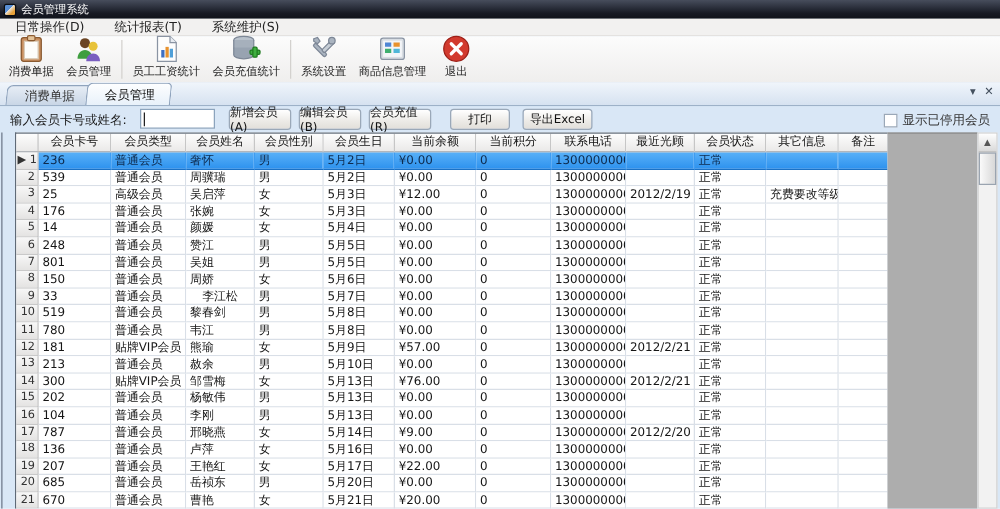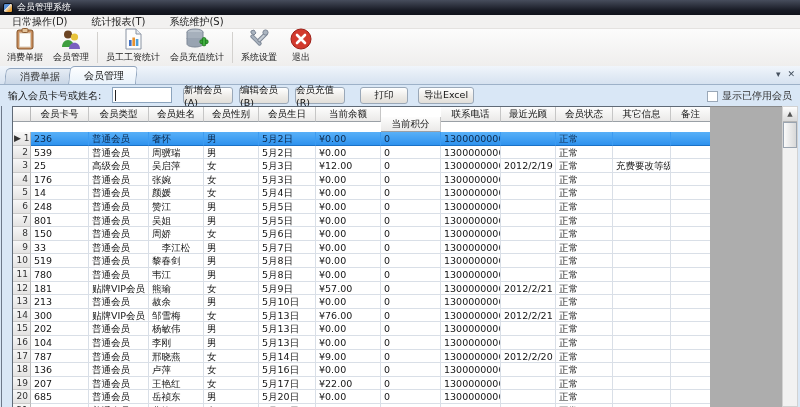--- a/index.html
+++ b/index.html
@@ -212,20 +212,33 @@
       <svg width="24" height="24" viewBox="0 0 24 24">
           <g stroke="#7d8796" stroke-width="1">
             <path d="M4 4l3-1 2 3-2 2-3-2z" fill="#aab4c0"></path>
             <rect x="7.5" y="6.5" width="3" height="13" rx="1.2" transform="rotate(-45 9 13)" fill="#aab4c0"></rect>
             <rect x="14" y="4" width="3.2" height="12" rx="1.4" transform="rotate(45 15.6 10)" fill="#c7ced6"></rect>
             <circle cx="18.5" cy="5.5" r="2.6" fill="#aab4c0"></circle>
           </g>
         </svg>
     </span>
     <span>系统设置</span>
+  </div>
+  <div class="titem">
+    <span class="ticon">
+      <svg width="24" height="24" viewBox="0 0 24 24">
+          <rect x="2.5" y="3.5" width="19" height="17" rx="2" fill="#d8dde3" stroke="#8a94a3"></rect>
+          <rect x="4.5" y="5.5" width="15" height="13" fill="#f3f5f8"></rect>
+          <rect x="6" y="7" width="5" height="3.4" fill="#4f86d4"></rect>
+          <rect x="12.8" y="7" width="5" height="3.4" fill="#e8922e"></rect>
+          <rect x="6" y="12" width="5" height="3.4" fill="#3faf6f"></rect>
+          <rect x="12.8" y="12" width="5" height="3.4" fill="#4fb6d8"></rect>
+        </svg>
+    </span>
+    <span>商品信息管理</span>
   </div>
   <div class="titem">
     <span class="ticon">
       <svg width="24" height="24" viewBox="0 0 24 24">
           <circle cx="12" cy="12" r="10" fill="#d23a2e"></circle>
           <circle cx="12" cy="12" r="10" fill="none" stroke="#9c2018"></circle>
           <path d="M8 8l8 8M16 8l-8 8" stroke="#fff" stroke-width="2.6" stroke-linecap="round"></path>
         </svg>
     </span>
     <span>退出</span>
@@ -265,21 +278,21 @@
 <div class="gridzone">
   <div class="grid" id="grid">
       <div class="hrow">
         <div class="corner" style="width: 18px;"></div>
         <div class="hcell" style="width: 58px;">会员卡号</div>
         <div class="hcell" style="width: 60px;">会员类型</div>
         <div class="hcell" style="width: 55px;">会员姓名</div>
         <div class="hcell" style="width: 55px;">会员性别</div>
         <div class="hcell" style="width: 57px;">会员生日</div>
         <div class="hcell" style="width: 65px;">当前余额</div>
-        <div class="hcell" style="width: 60px; margin-top: 10px;">当前积分</div>
+        <div class="hcell" style="width: 60px;">当前积分</div>
         <div class="hcell" style="width: 60px;">联系电话</div>
         <div class="hcell" style="width: 55px;">最近光顾</div>
         <div class="hcell" style="width: 57px;">会员状态</div>
         <div class="hcell" style="width: 58px;">其它信息</div>
         <div class="hcell" style="width: 40px;">备注</div>
       </div>
       <div class="drow sel">
         <div class="selcell" style="width: 18px;">▶ 1</div>
         <div class="cell" style="width: 58px;">236</div>
         <div class="cell" style="width: 60px;">普通会员</div>

